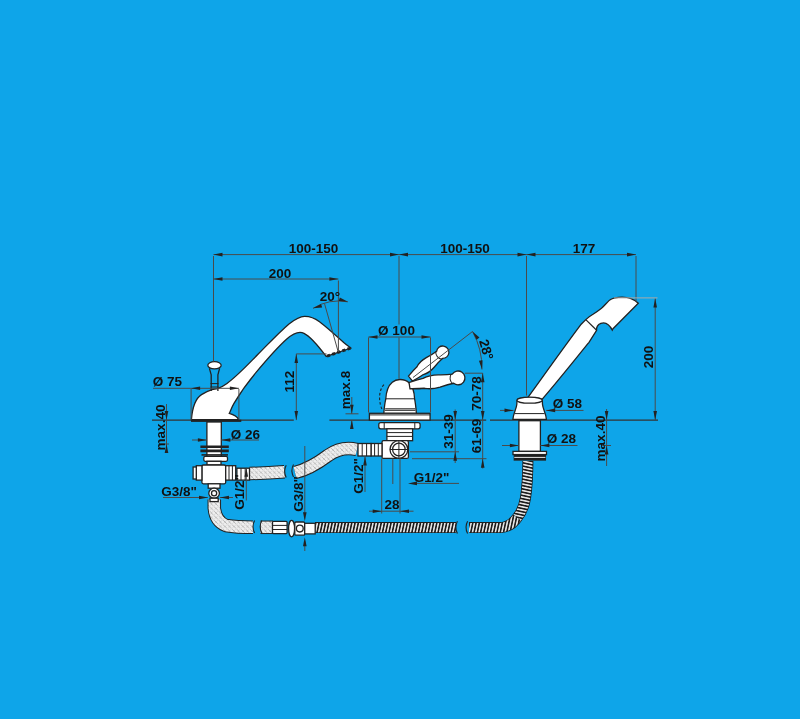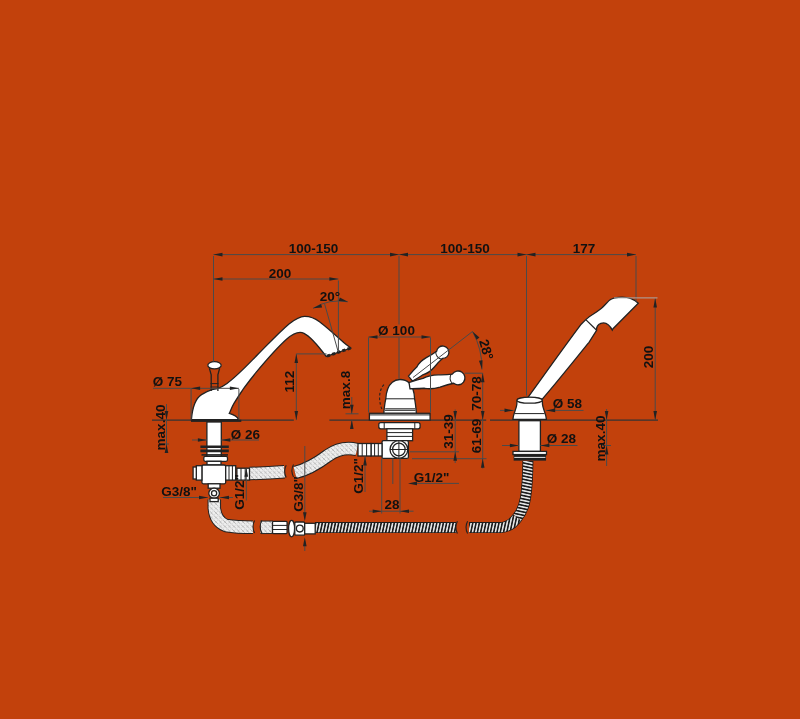--- a/index.html
+++ b/index.html
@@ -1,16 +1,16 @@
 <!DOCTYPE html>
 <html><head>
 <meta charset="utf-8">
 <style>
 html,body{margin:0;padding:0;background:#fff;}
-#stage{position:relative;width:800px;height:719px;background:#c2410c;overflow:hidden;}
+#stage{position:relative;width:800px;height:719px;background:#0ea5e9;overflow:hidden;}
 svg{position:absolute;left:0;top:0;}
 text{font-family:"Liberation Sans",sans-serif;font-weight:bold;font-size:13.5px;fill:#111;}
 .d{stroke:#4a4a4a;stroke-width:1;fill:none;}
 .f{stroke:#222;stroke-width:1.3;fill:#fff;}
 .fn{stroke:#222;stroke-width:1.2;fill:none;}
 </style>
 </head>
 <body>
 <div id="stage">
 <svg width="800" height="719" viewBox="0 0 800 719">

